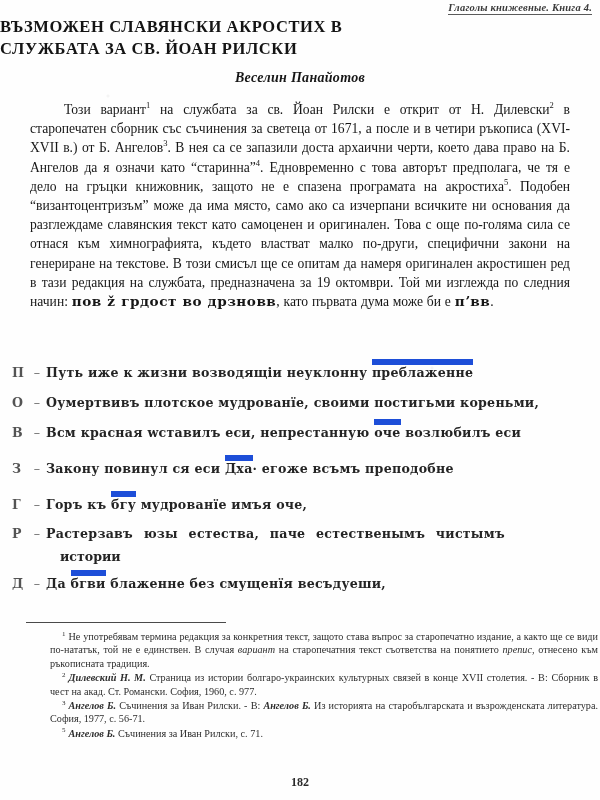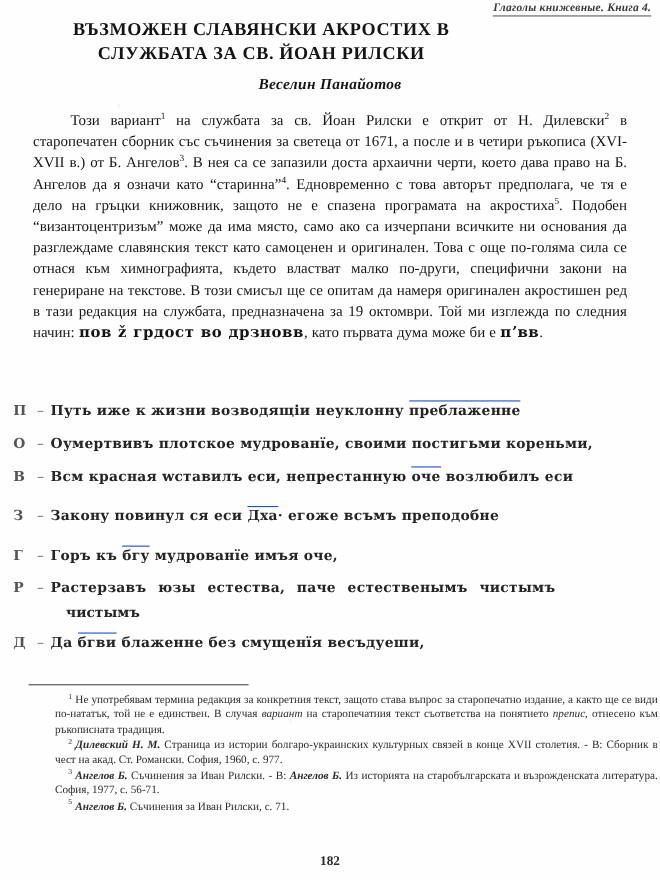--- a/index.html
+++ b/index.html
@@ -39,21 +39,21 @@
     white-space: nowrap;
     filter: blur(0.25px);
   }
 
   
   .title-block {
     position: absolute;
     top: 16px;
     left: 0;
     width: 475px;
-    text-align: center;
+    text-align: left;
   }
   .title-line {
     font-weight: bold;
     font-size: 16.5px;
     letter-spacing: 0.6px;
     line-height: 1.32;
     color: #141414;
   }
   .author {
     position: absolute;
@@ -139,21 +139,21 @@
   .ac-cont {
     margin-left: 48px;
     font-family: "DejaVu Serif", "Liberation Serif", serif;
     font-size: 12.6px;
     font-weight: bold;
     color: #242424;
     margin-top: -6px;
     margin-bottom: 11px;
   }
   .ovl {
-    border-top: 1px solid #1d4ed8;
+    border-top: 6px solid #1d4ed8;
     padding-top: 0px;
   }
 
   
   .fn-rule {
     position: absolute;
     top: 622px;
     left: 26px;
     width: 200px;
     height: 1px;
@@ -250,21 +250,21 @@
       <div class="ac-row gap-before">
         <span class="ac-letter">Г</span>
         <span class="ac-dash">–</span>
         <span class="ac-text">Горъ къ <span class="ovl">бгу</span> мудрованїе имъя оче,</span>
       </div>
       <div class="ac-row">
         <span class="ac-letter">Р</span>
         <span class="ac-dash">–</span>
         <span class="ac-text spread">Растерзавъ юзы естества, паче естественымъ чистымъ</span>
       </div>
-      <div class="ac-cont">чистымъ</div>
+      <div class="ac-cont">истории</div>
       <div class="ac-row">
         <span class="ac-letter">Д</span>
         <span class="ac-dash">–</span>
         <span class="ac-text">Да <span class="ovl">бгви</span> блаженне без смущенїя весъдуеши,</span>
       </div>
     </div>
 
   <div class="fn-rule"></div>
 
   <div class="footnotes">

